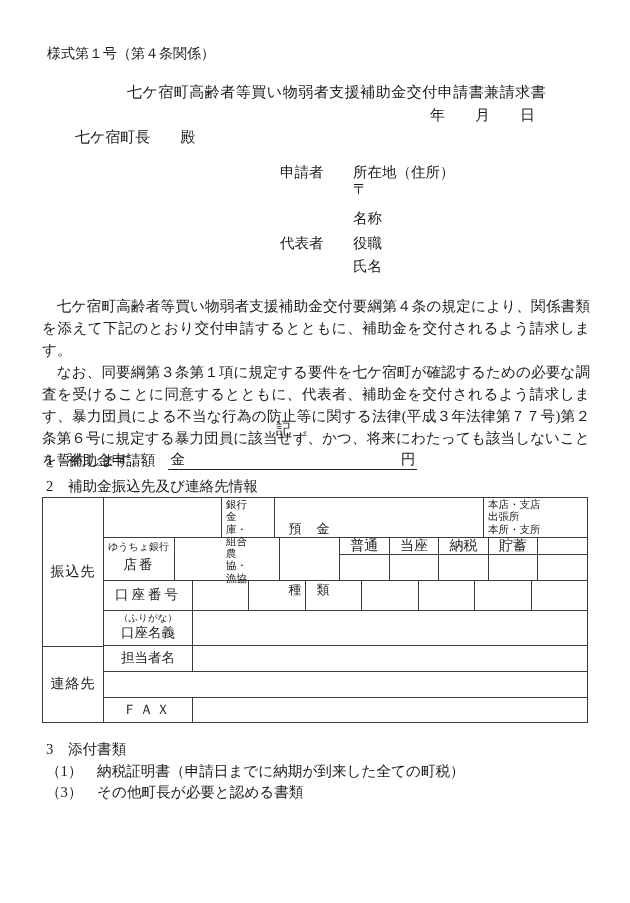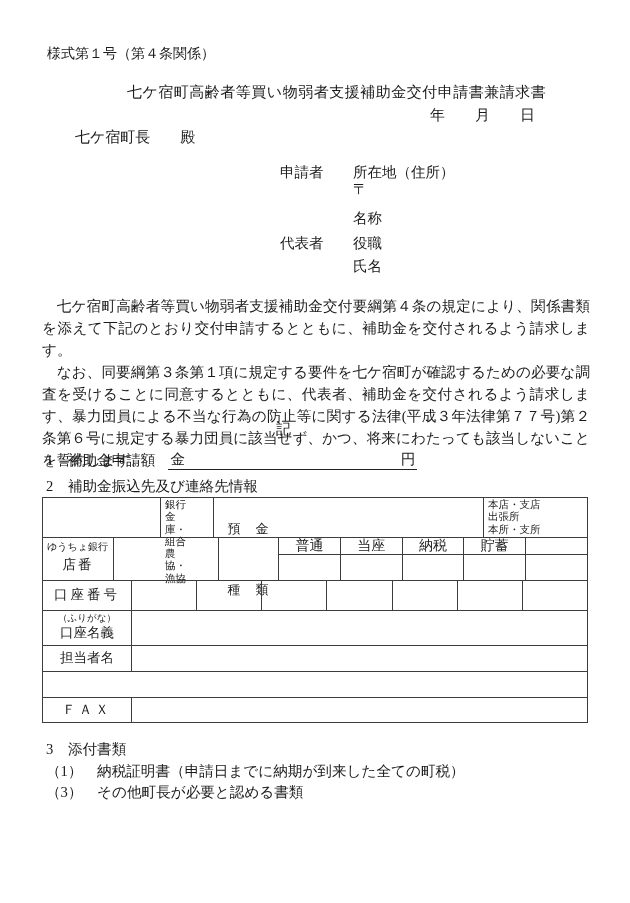--- a/index.html
+++ b/index.html
@@ -106,20 +106,24 @@
     <span class="amount-line">
       <span>金</span>
       <span></span>
       <span>円</span>
     </span>
   </div>
 
   <div class="item2-label">2　補助金振込先及び連絡先情報</div>
 
   <div class="form-table">
+    <div class="th-col">
+      <div class="group-label" style="height:149px">振込先</div>
+      <div class="group-label contact" style="height:77px">連絡先</div>
+    </div>
     <div class="rows">
 
       <div class="row" style="height:40px">
         <div class="cell" style="width:118px"></div>
         <div class="cell small-multi" style="width:53px">
           <div>銀行</div>
           <div>金庫・組合</div>
           <div>農協・漁協</div>
         </div>
         <div class="cell grow"></div>

